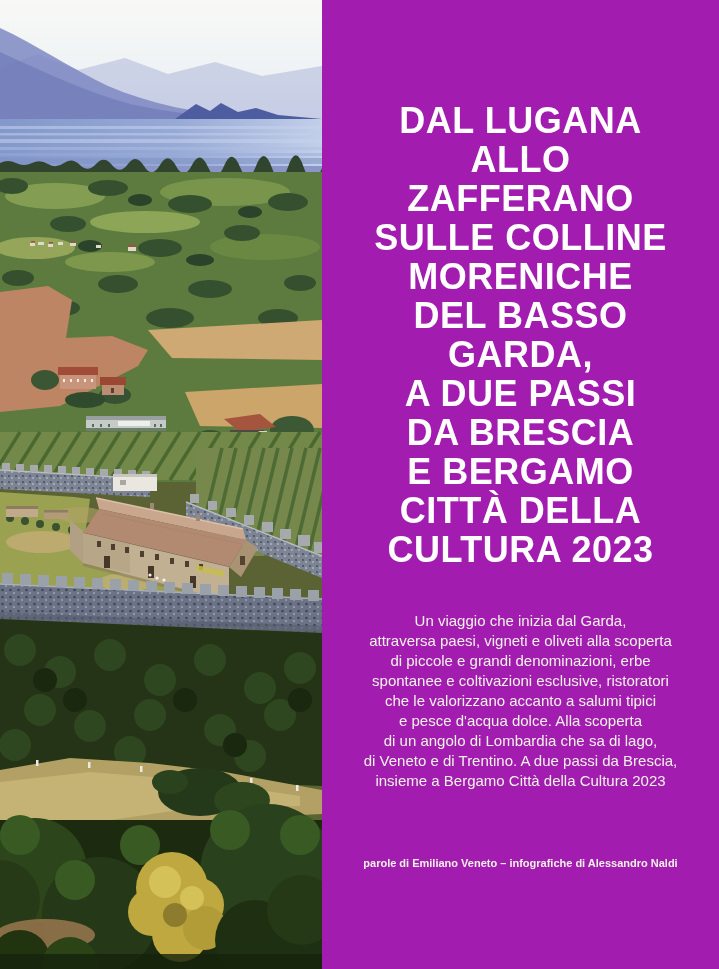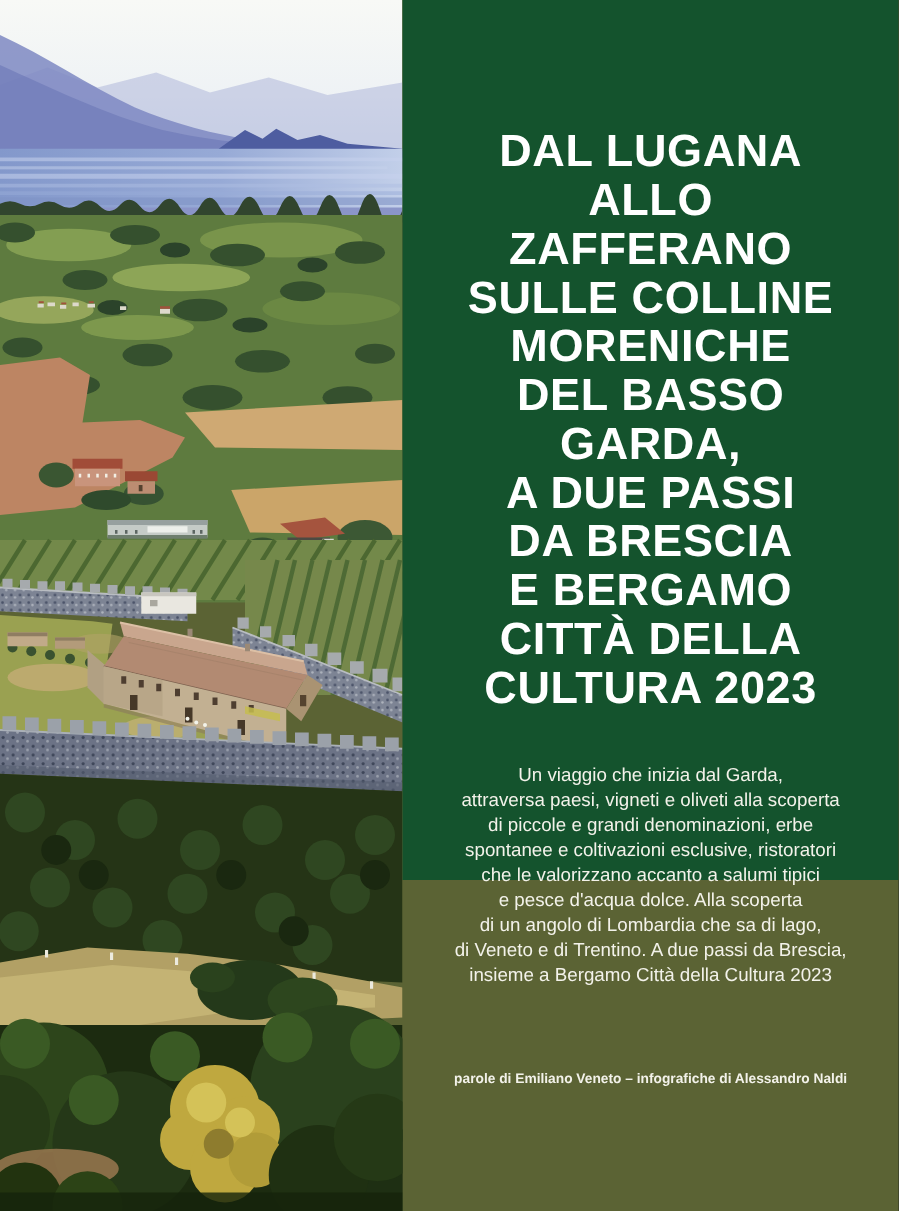--- a/index.html
+++ b/index.html
@@ -2,21 +2,21 @@
 <html><head>
 <meta charset="utf-8">
 <style>
   html,body{margin:0;padding:0;background:#222;}
   .page{
     position:relative;width:719px;height:969px;overflow:hidden;
     background:#5b6334;font-family:"Liberation Sans",sans-serif;
   }
   .photo{position:absolute;left:0;top:0;width:322px;height:969px;overflow:hidden;}
   .photo svg{display:block;width:322px;height:969px;}
-  .panel{position:absolute;left:322px;top:0;width:397px;height:704px;background:#14532d;}
+  .panel{position:absolute;left:322px;top:0;width:397px;height:969px;background:#a21caf;}
   .title{
     position:absolute;top:101px;left:0;width:100%;margin:0;
     text-align:center;color:#ffffff;font-weight:700;
     font-size:36px;line-height:39px;letter-spacing:.5px;
     white-space:pre-line;font-family:"Liberation Sans",sans-serif;
   }
   .intro{
     position:absolute;top:611px;left:0;width:100%;margin:0;padding:0 16px;box-sizing:border-box;
     text-align:center;color:#f3f2ea;font-weight:400;
     font-size:15px;line-height:20px;white-space:pre-line;

